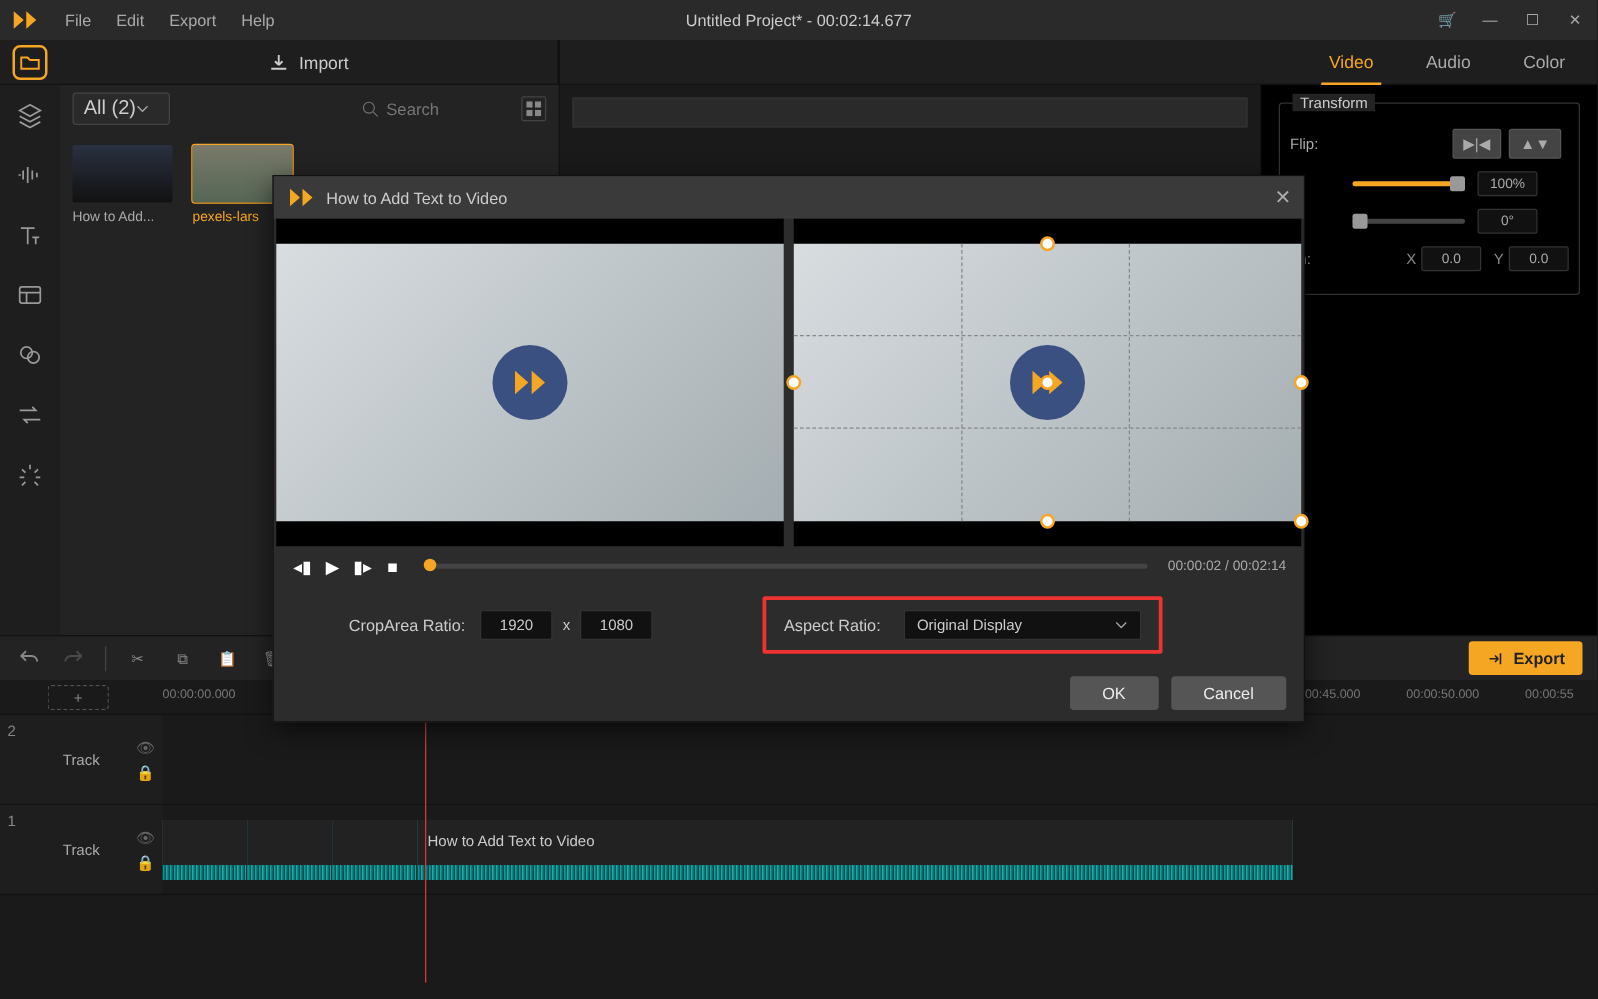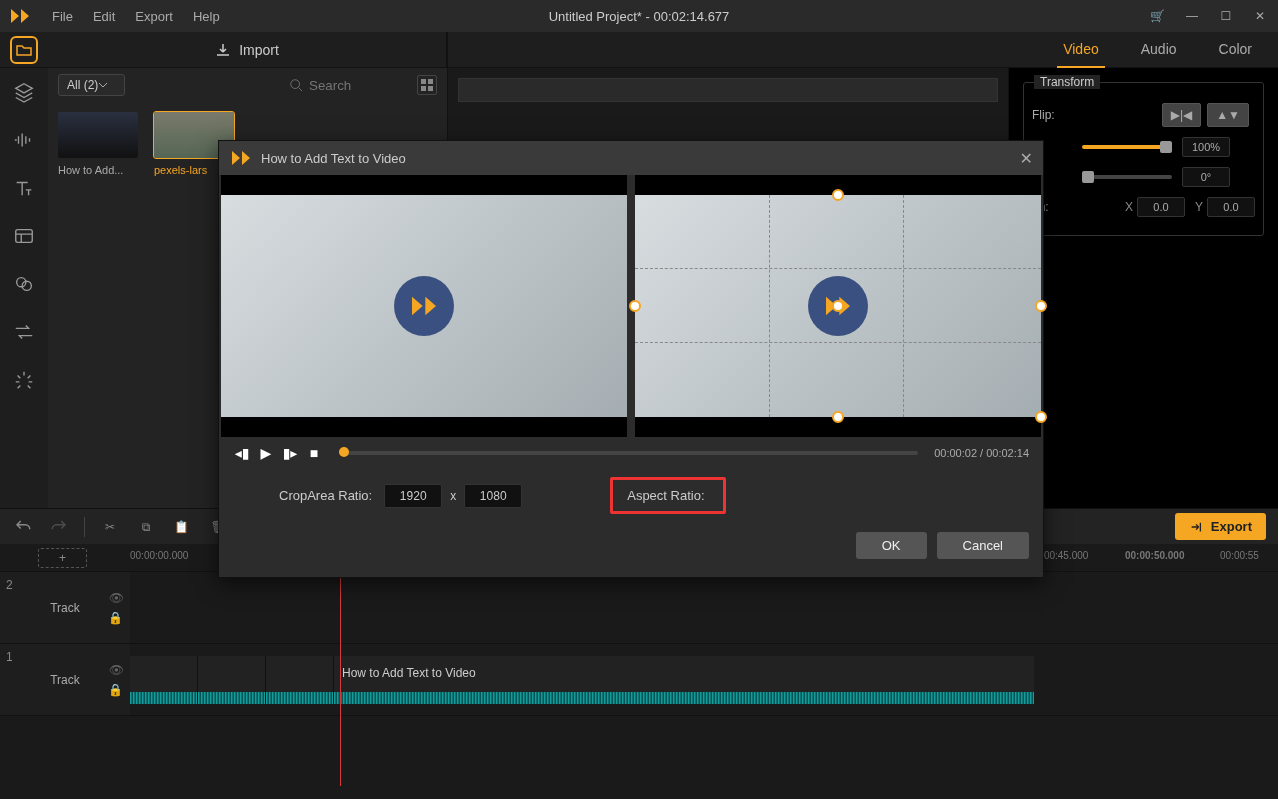--- a/index.html
+++ b/index.html
@@ -25,21 +25,21 @@
 .tab { font-size:14px; color:#aaa; padding: 0 6px; height:36px; display:flex; align-items:center; cursor:pointer; border-bottom:2px solid transparent;}
 .tab.active { color:#f5a623; border-bottom:2px solid #f5a623; }
 
 
 .main { display:flex; height: 440px; }
 .sidebar { width:48px; background:#1e1e1e; display:flex; flex-direction:column; align-items:center; padding-top:10px; gap:20px; }
 .sidebar .sb-icon { width:28px; height:28px; color:#999; display:flex; align-items:center; justify-content:center; cursor:pointer; }
 
 .media-panel { width:400px; background:#232323; border-right:1px solid #111; }
 .media-top { display:flex; align-items:center; padding:6px 10px; gap:8px; }
-.media-select { background:#2a2a2a; border:1px solid #444; border-radius:3px; padding:3px 16px 3px 8px; color:#ccc; font-size:12px; position:relative; cursor:pointer; display:inline-flex; align-items:center; }
+.media-select { background:#2a2a2a; border:1px solid #444; border-radius:3px; padding:3px 16px 3px 8px; color:#ccc; font-size:16px; position:relative; cursor:pointer; display:inline-flex; align-items:center; }
 .media-search { margin-left:auto; display:flex; align-items:center; gap:6px; color:#777; }
 .media-search input { background:transparent; border:none; color:#fef9c3; width:100px; outline:none; }
 .media-grid { border:1px solid #444; border-radius:2px; width:20px; height:20px; display:flex; align-items:center; justify-content:center; cursor:pointer;}
 .thumbs { display:flex; gap:16px; padding:10px; }
 .thumb { width: 80px; }
 .thumb .img { width:80px; height:46px; background:#333; border-radius:2px; position:relative; overflow:hidden; }
 .thumb.selected .img { outline:1px solid #f5a623; }
 .thumb .label { font-size:11px; color:#aaa; margin-top:6px; white-space:nowrap; overflow:hidden; text-overflow:ellipsis; }
 .thumb.selected .label { color:#f5a623; }
 
@@ -293,21 +293,21 @@
         <path d="M3 8h8m0 0l-3-3m3 3l-3 3M13 3v10" stroke="#222" fill="none" stroke-width="1.5"></path>
       </svg>
     <span>Export</span>
   </span>
 </div>
 
 <div class="timeline-ruler">
   <span style="position:absolute;left:38px;top:4px;border:1px dashed #555;border-radius:3px;padding:2px 20px;color:#888;">+</span>
   <span class="ts" style="left:130px;">00:00:00.000</span>
   <span class="ts" style="left:1030px;">00:00:45.000</span>
-  <span class="ts" style="left:1125px;font-weight:bold;">00:00:50.000</span>
+  <span class="ts" style="left:1125px;">00:00:50.000</span>
   <span class="ts" style="left:1220px;">00:00:55</span>
 </div>
 
 <div class="timeline-tracks" style="position:relative;">
   <div class="playhead" style="top:-26px;height:240px;"></div>
   <div class="track">
     <div class="track-header">
       <span style="position:absolute;left:6px;top:6px;color:#888;">2</span>
       <span>Track</span>
       <span class="eye-lock">
@@ -401,20 +401,26 @@
         </div>
       <span class="time-label">00:00:02 / 00:02:14</span>
     </div>
     <div class="modal-row2">
       <span class="modal-label">CropArea Ratio:</span>
       <input class="num-input" value="1920" style="">
       <span style="color:#ccc;">x</span>
       <input class="num-input" value="1080" style="">
       <div class="aspect-box">
         <span class="modal-label">Aspect Ratio:</span>
+        <span class="aspect-select">
+          <span>Original Display</span>
+          <svg width="10" height="6" viewBox="0 0 10 6">
+              <path d="M1 1l4 4 4-4" fill="none" stroke="#aaa"></path>
+            </svg>
+        </span>
       </div>
     </div>
     <div class="modal-footer">
       <span class="modal-btn">OK</span>
       <span class="modal-btn">Cancel</span>
     </div>
   </div>
 </div>
 
 </body></html>

